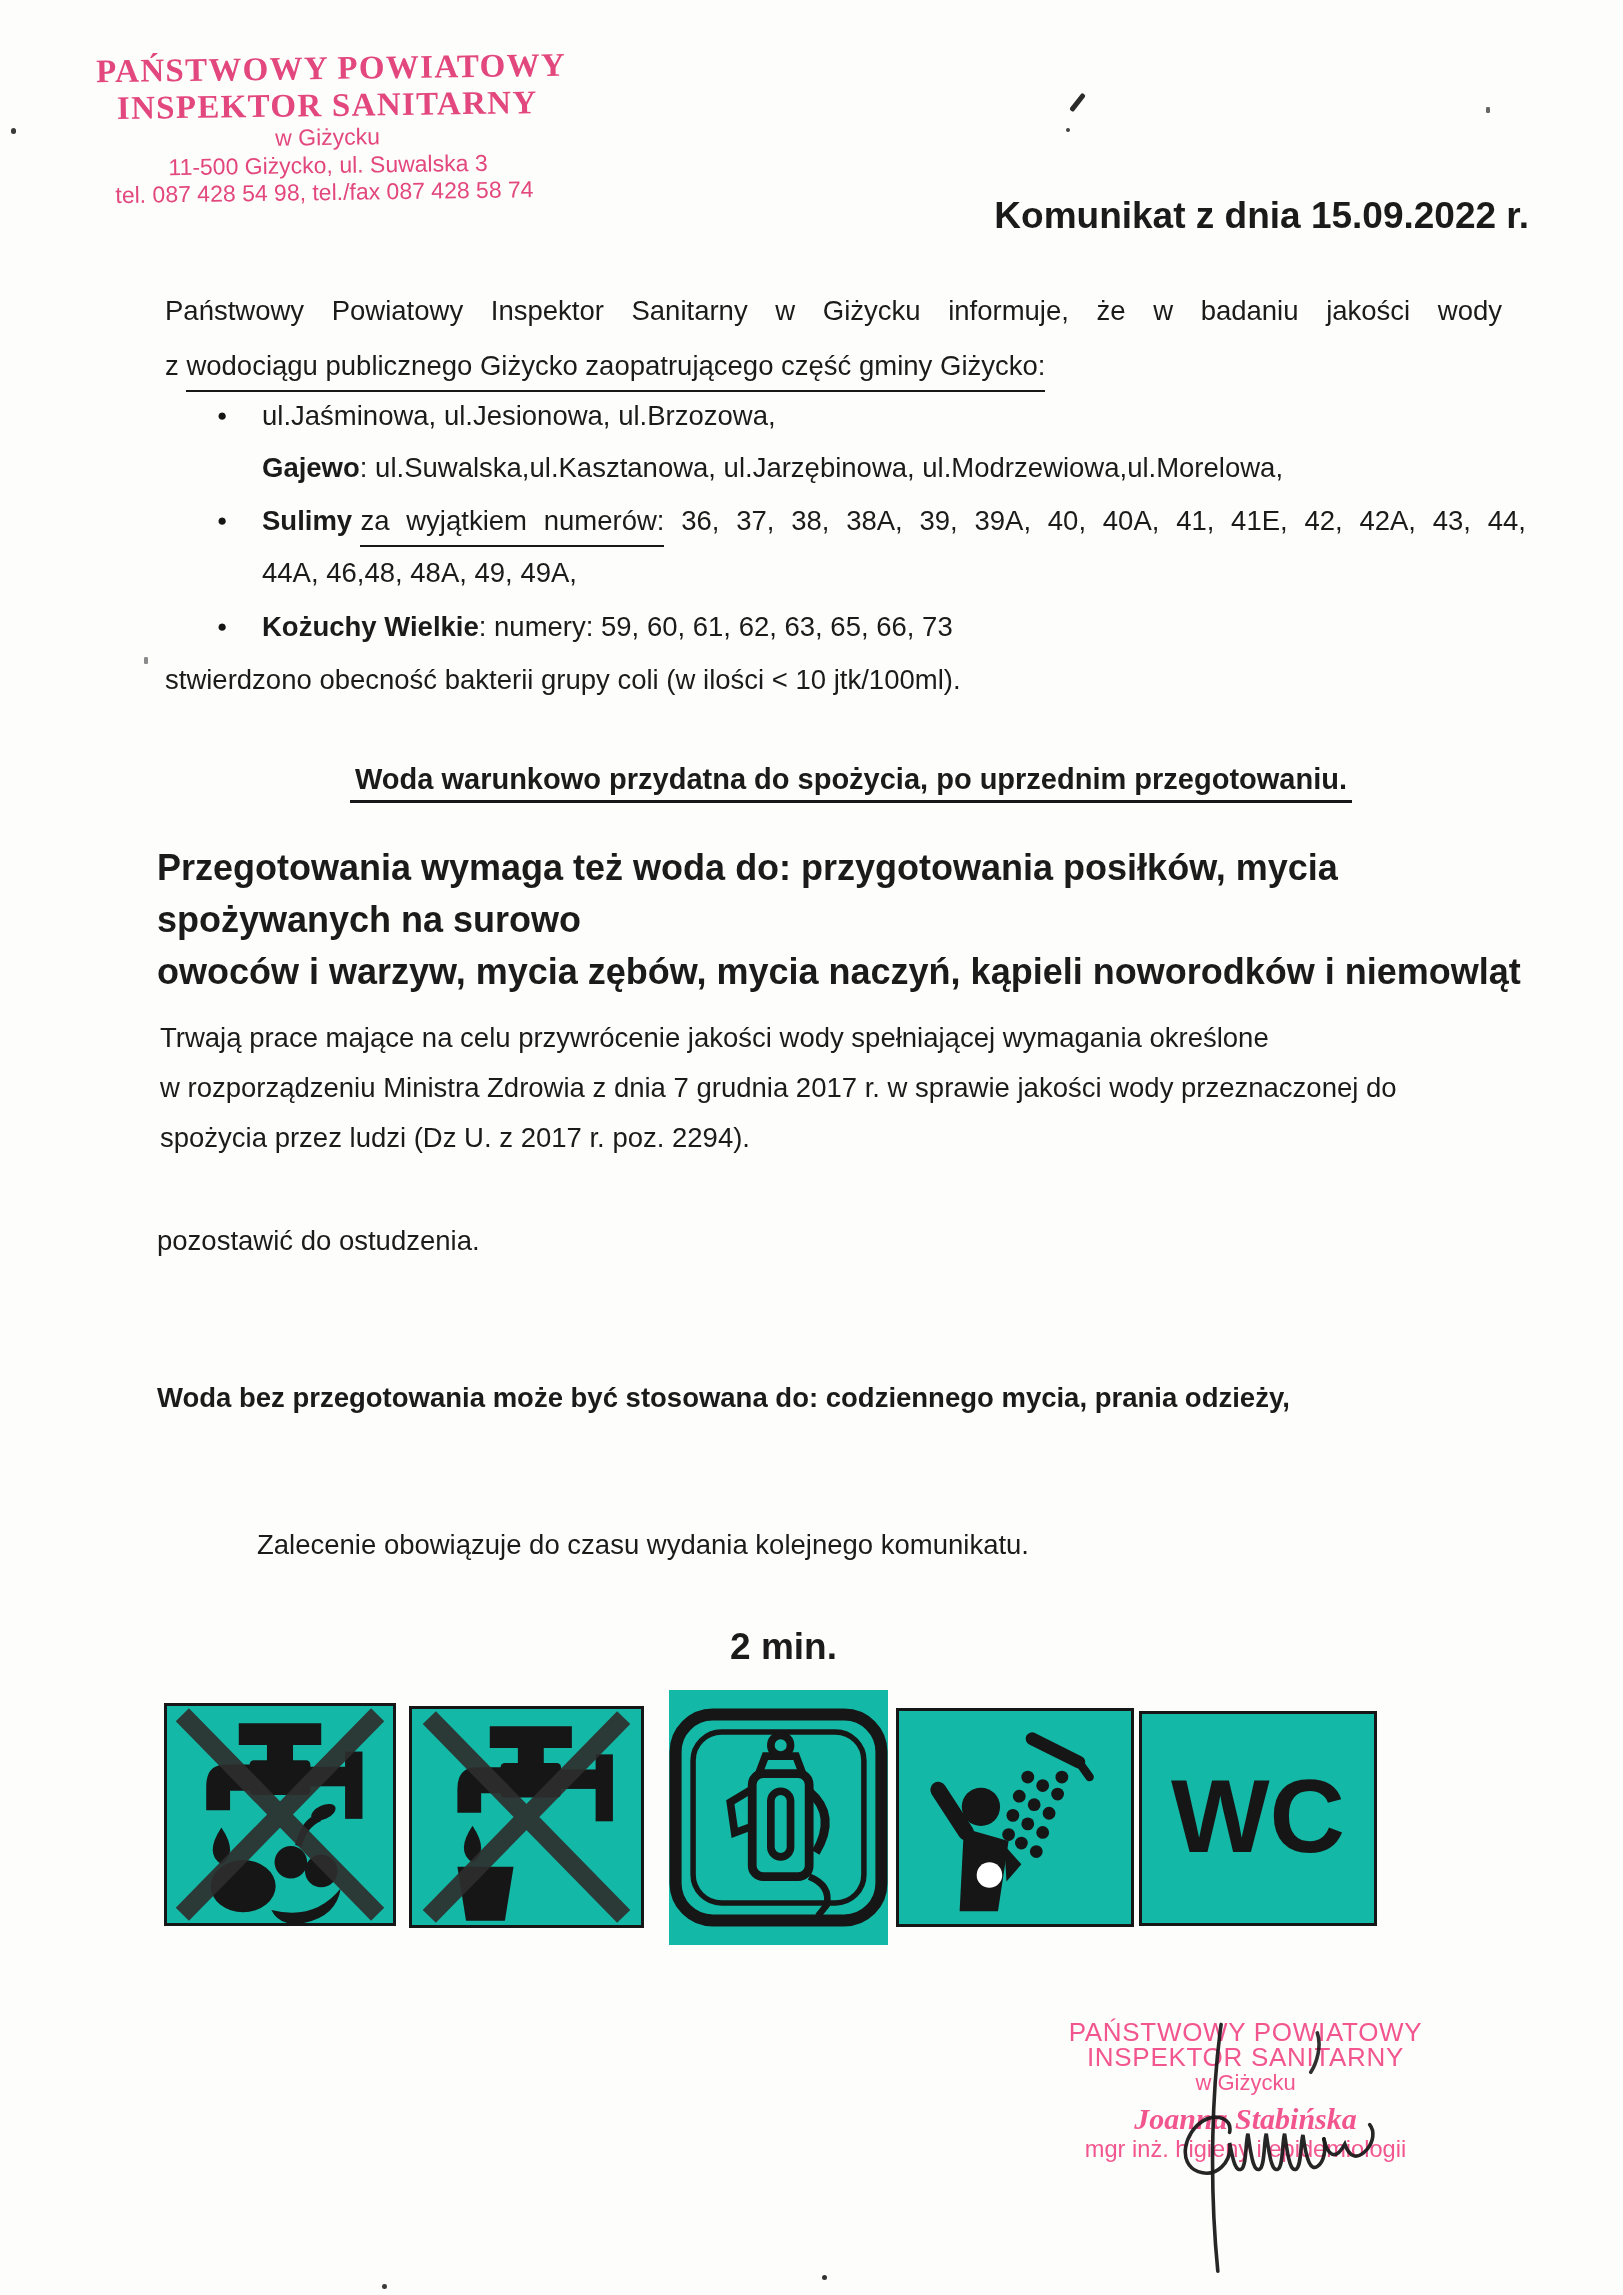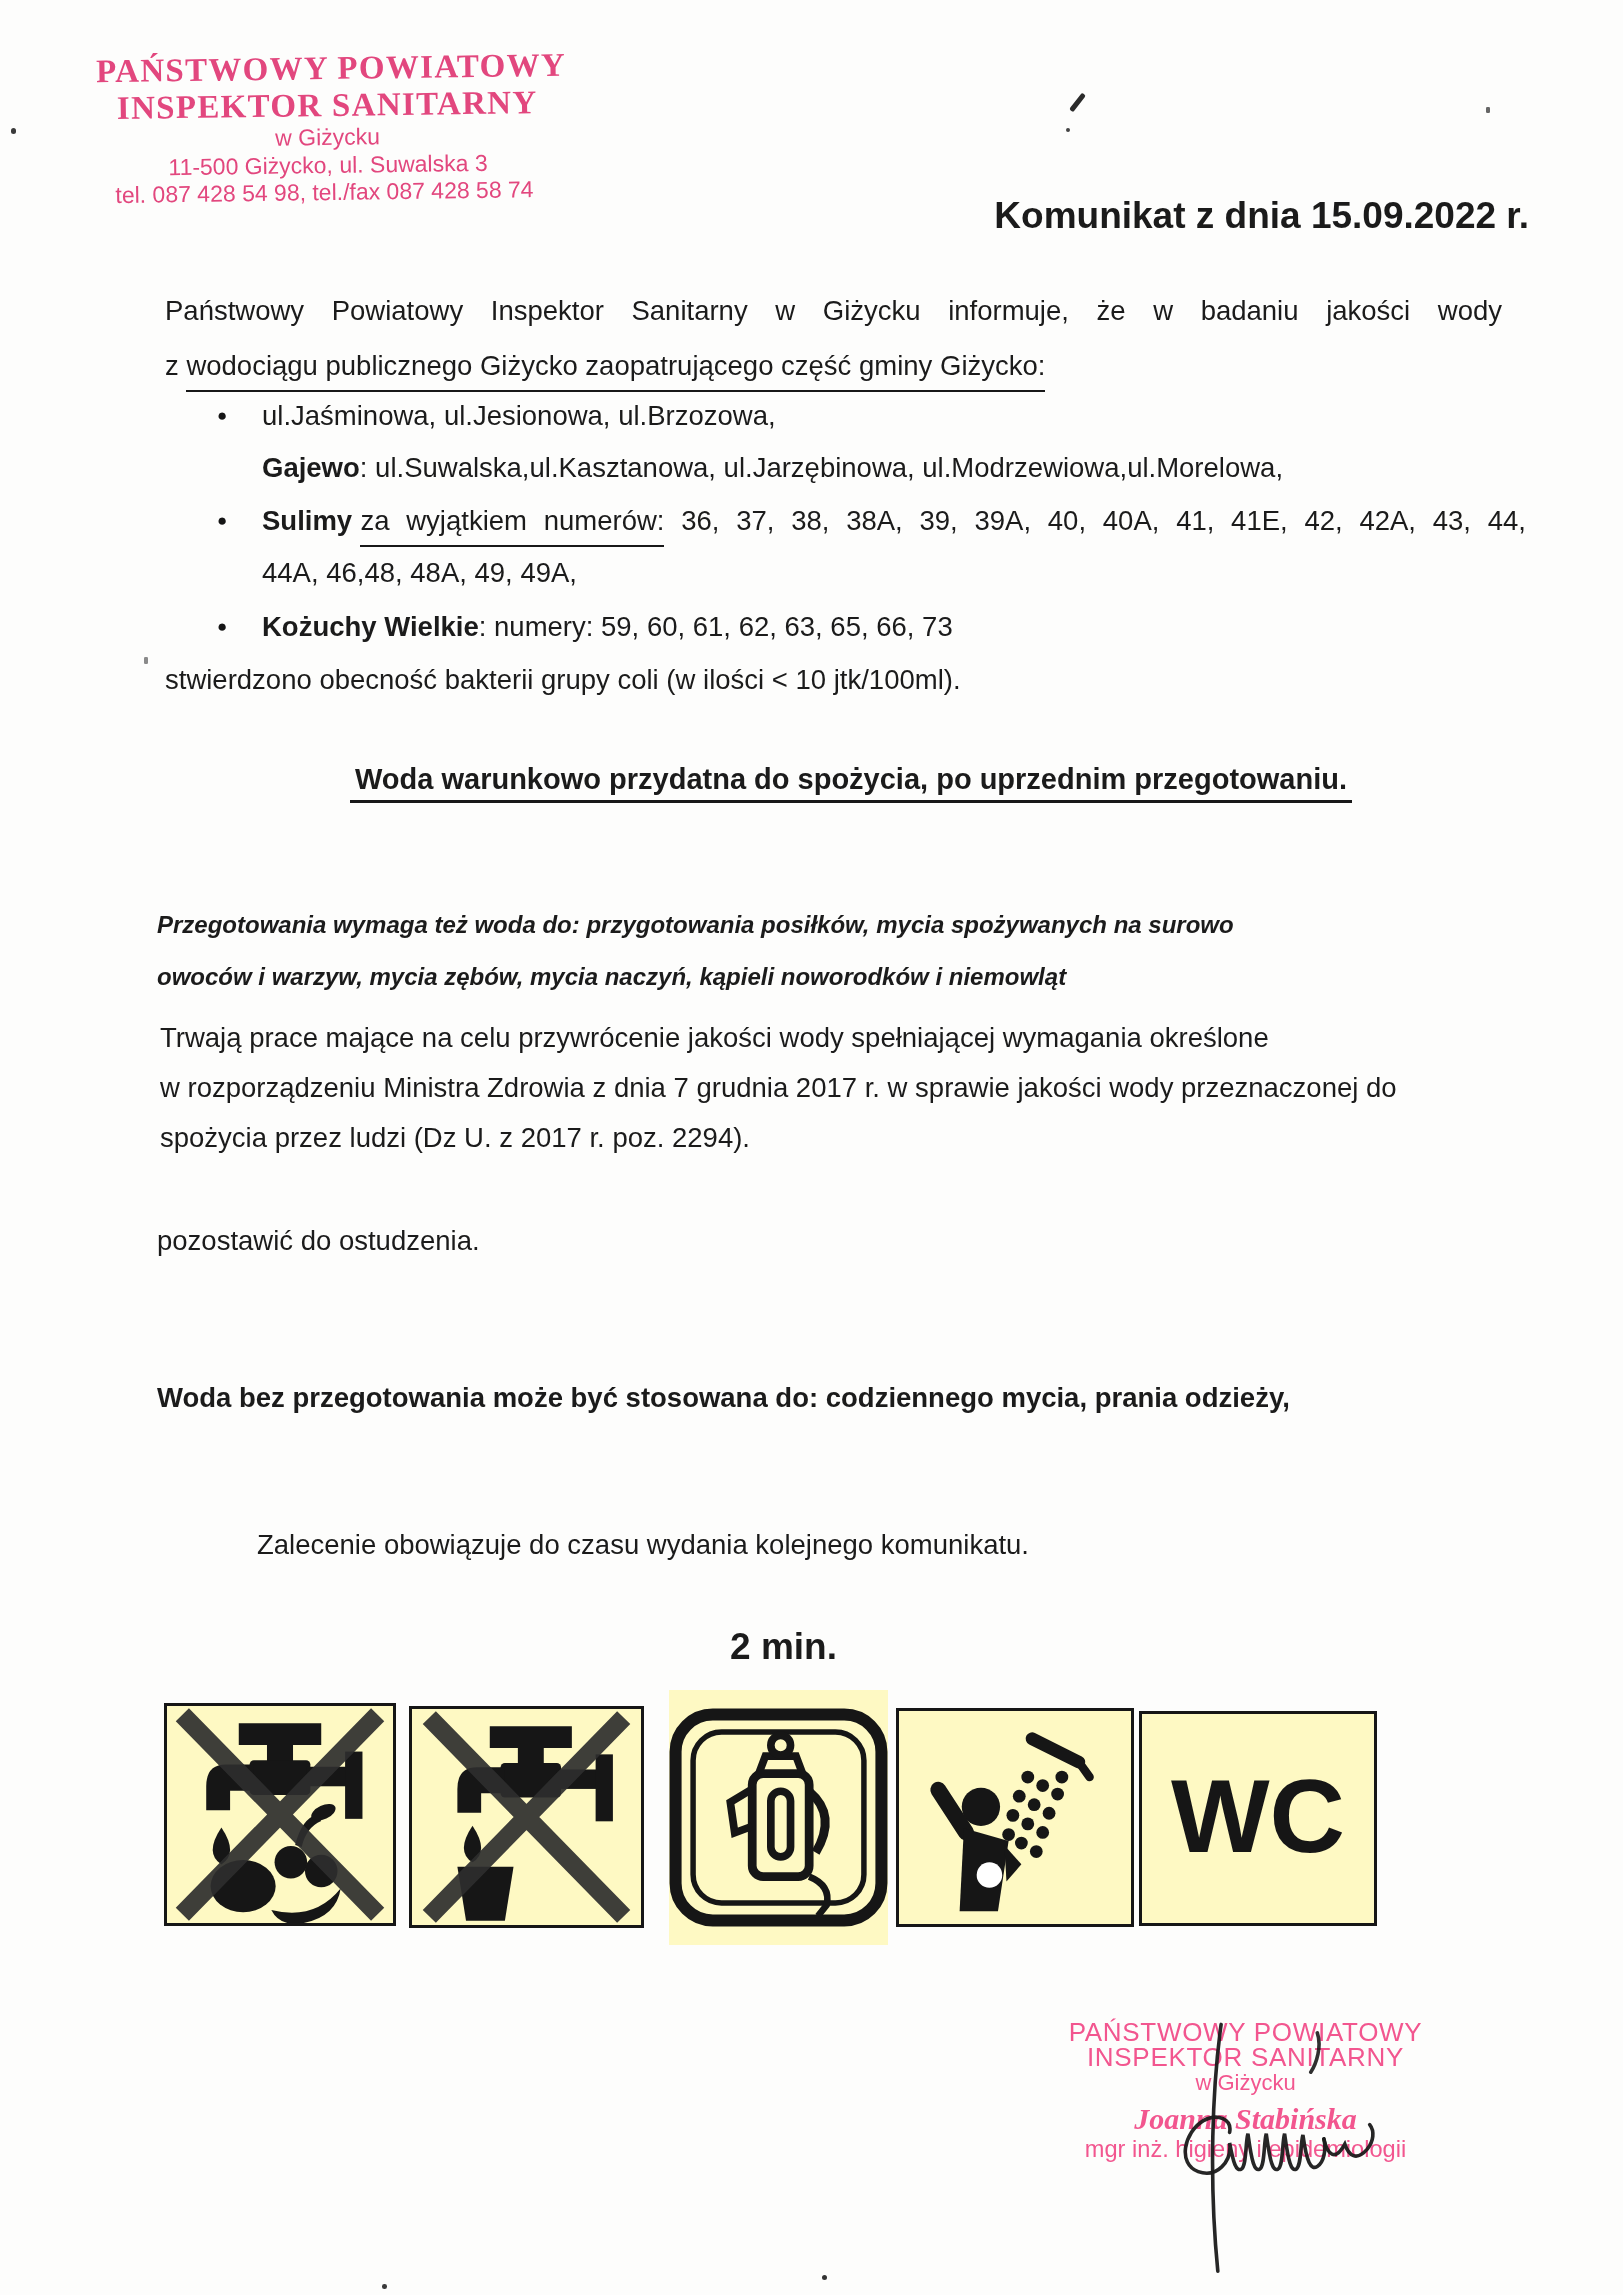--- a/index.html
+++ b/index.html
@@ -48,35 +48,35 @@
 
   
   .heading {
     position:absolute; top:758px; left:0; width:1702px; margin:0;
     text-align:center; font-size:29px; font-weight:700; line-height:43px;
   }
   .heading .u { border-bottom-width:3.9px; padding:0 5.2px 5.2px 5.2px; }
 
   
   .boil-also {
-    position:absolute; left:157px; top:899px; width:1375px;
-    font-size:24px; font-weight:700; font-style:italic; line-height:52px;
+    position:absolute; left:157px; top:842px; width:1375px;
+    font-size:36px; font-weight:700; line-height:52px;
   }
   .works { position:absolute; left:160px; top:1013px; width:1381px; font-size:27.5px; line-height:50px; }
   .uwaga { position:absolute; left:157px; top:1215px; width:1381px; font-size:27.5px; line-height:52px; }
   .noboil { position:absolute; left:157px; top:1372px; width:1381px; font-size:27.5px; font-weight:700; line-height:52px; }
   .validity { position:absolute; left:257px; top:1519px; font-size:27.5px; line-height:52px; }
   .twomin {
     position:absolute; top:1622px; left:0; width:1567px; margin:0;
     text-align:center; font-size:37px; font-weight:700; line-height:50px;
   }
 
   
   .pictos { position:absolute; left:164px; top:1703px; width:1217px; height:257px; }
-  .pic { position:absolute; background:#fef9c3; }
+  .pic { position:absolute; background:#14b8a6; }
   .pic svg { display:block; width:100%; height:100%; }
   .pic.box { border:3.3px solid #161616; }
   .p1 { left:0;    top:0;    width:226px; height:217px; }
   .p2 { left:245px; top:2.6px;  width:229px; height:216px; }
   .p3 { left:505px; top:-13px; width:219px; height:255px; }
   .p4 { left:732px; top:5.2px; width:232px; height:213px; }
   .p5 { left:975px; top:7.9px; width:232px; height:209px; }
 
   
   .stamp-bottom {

